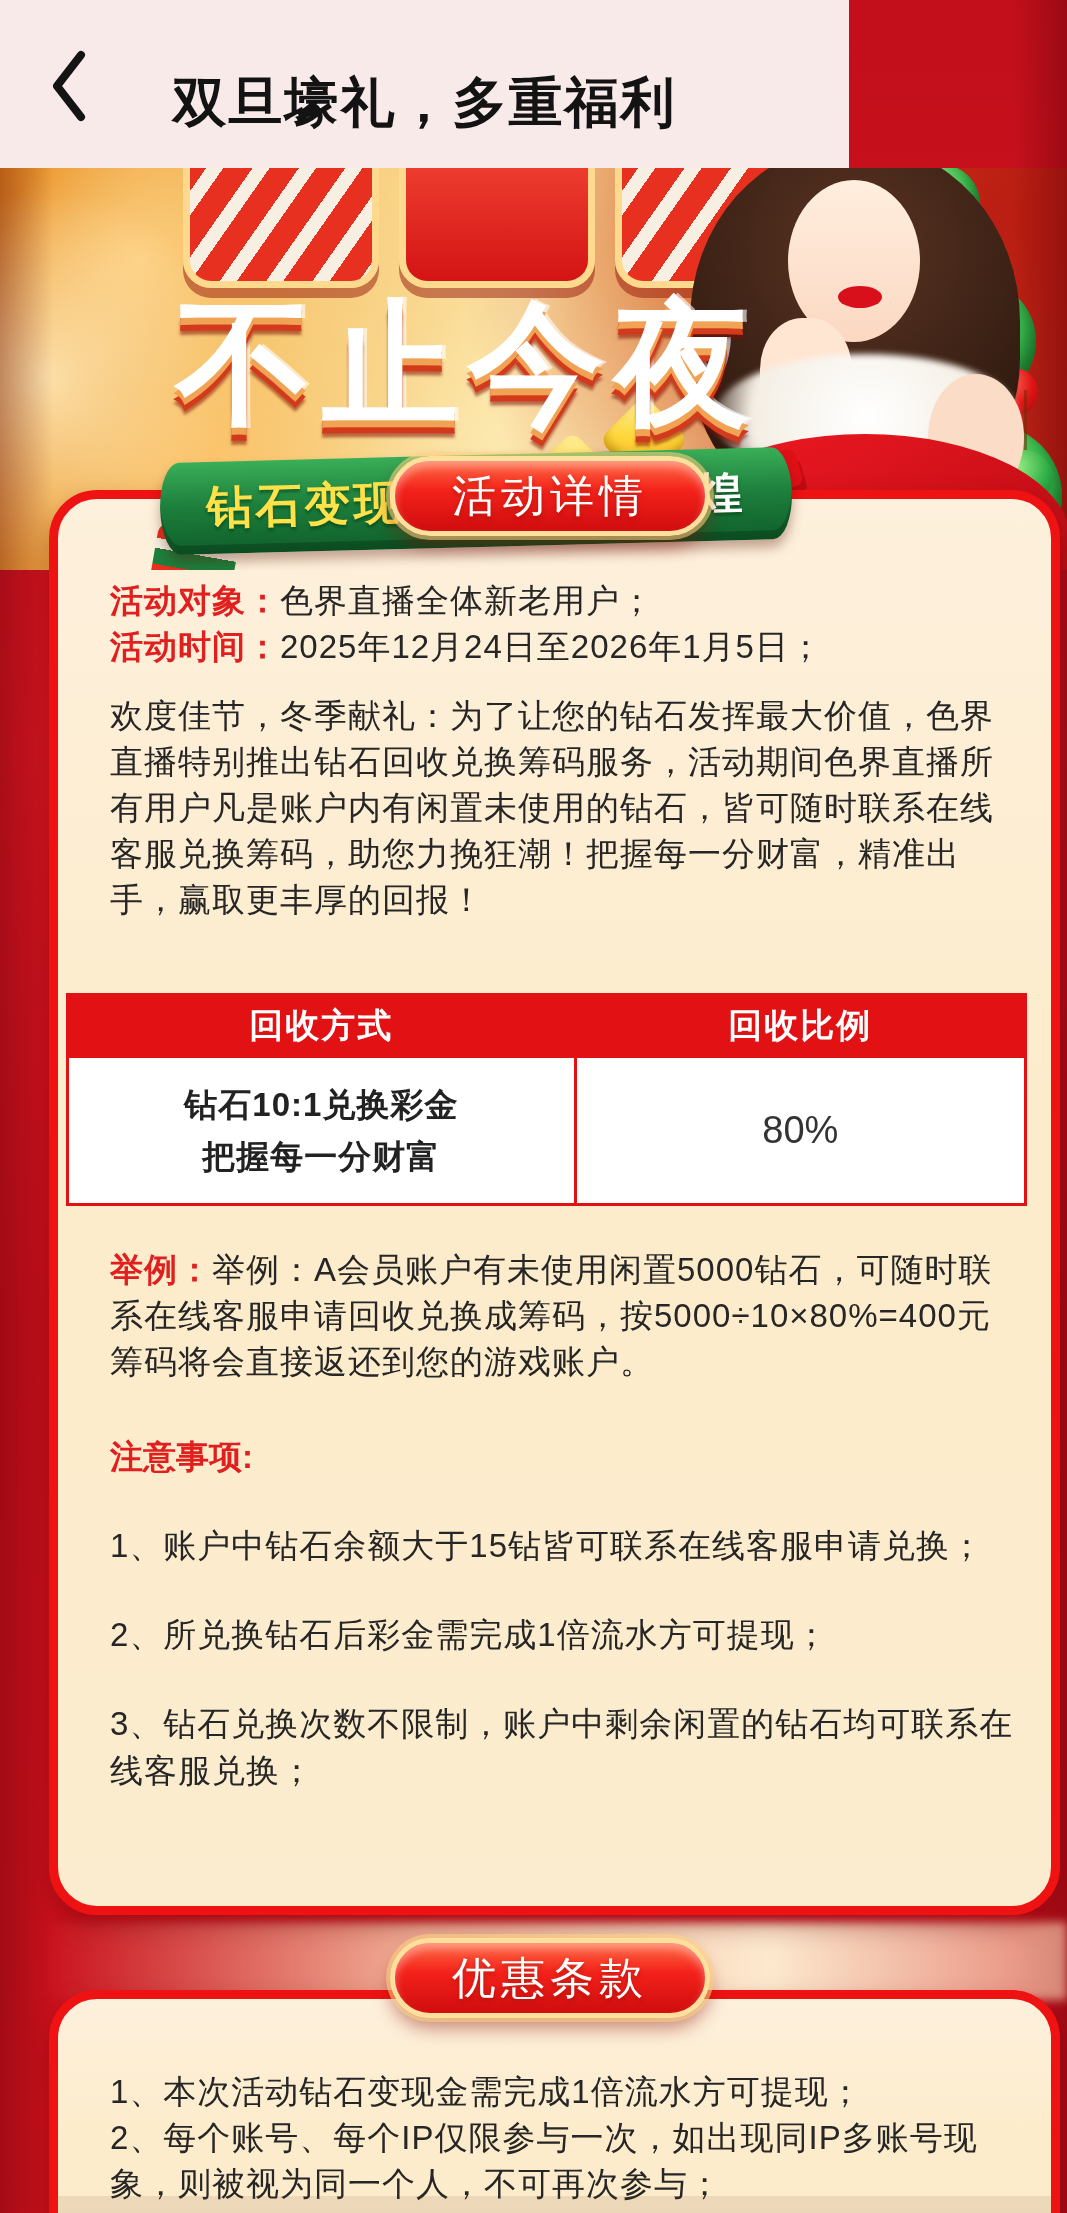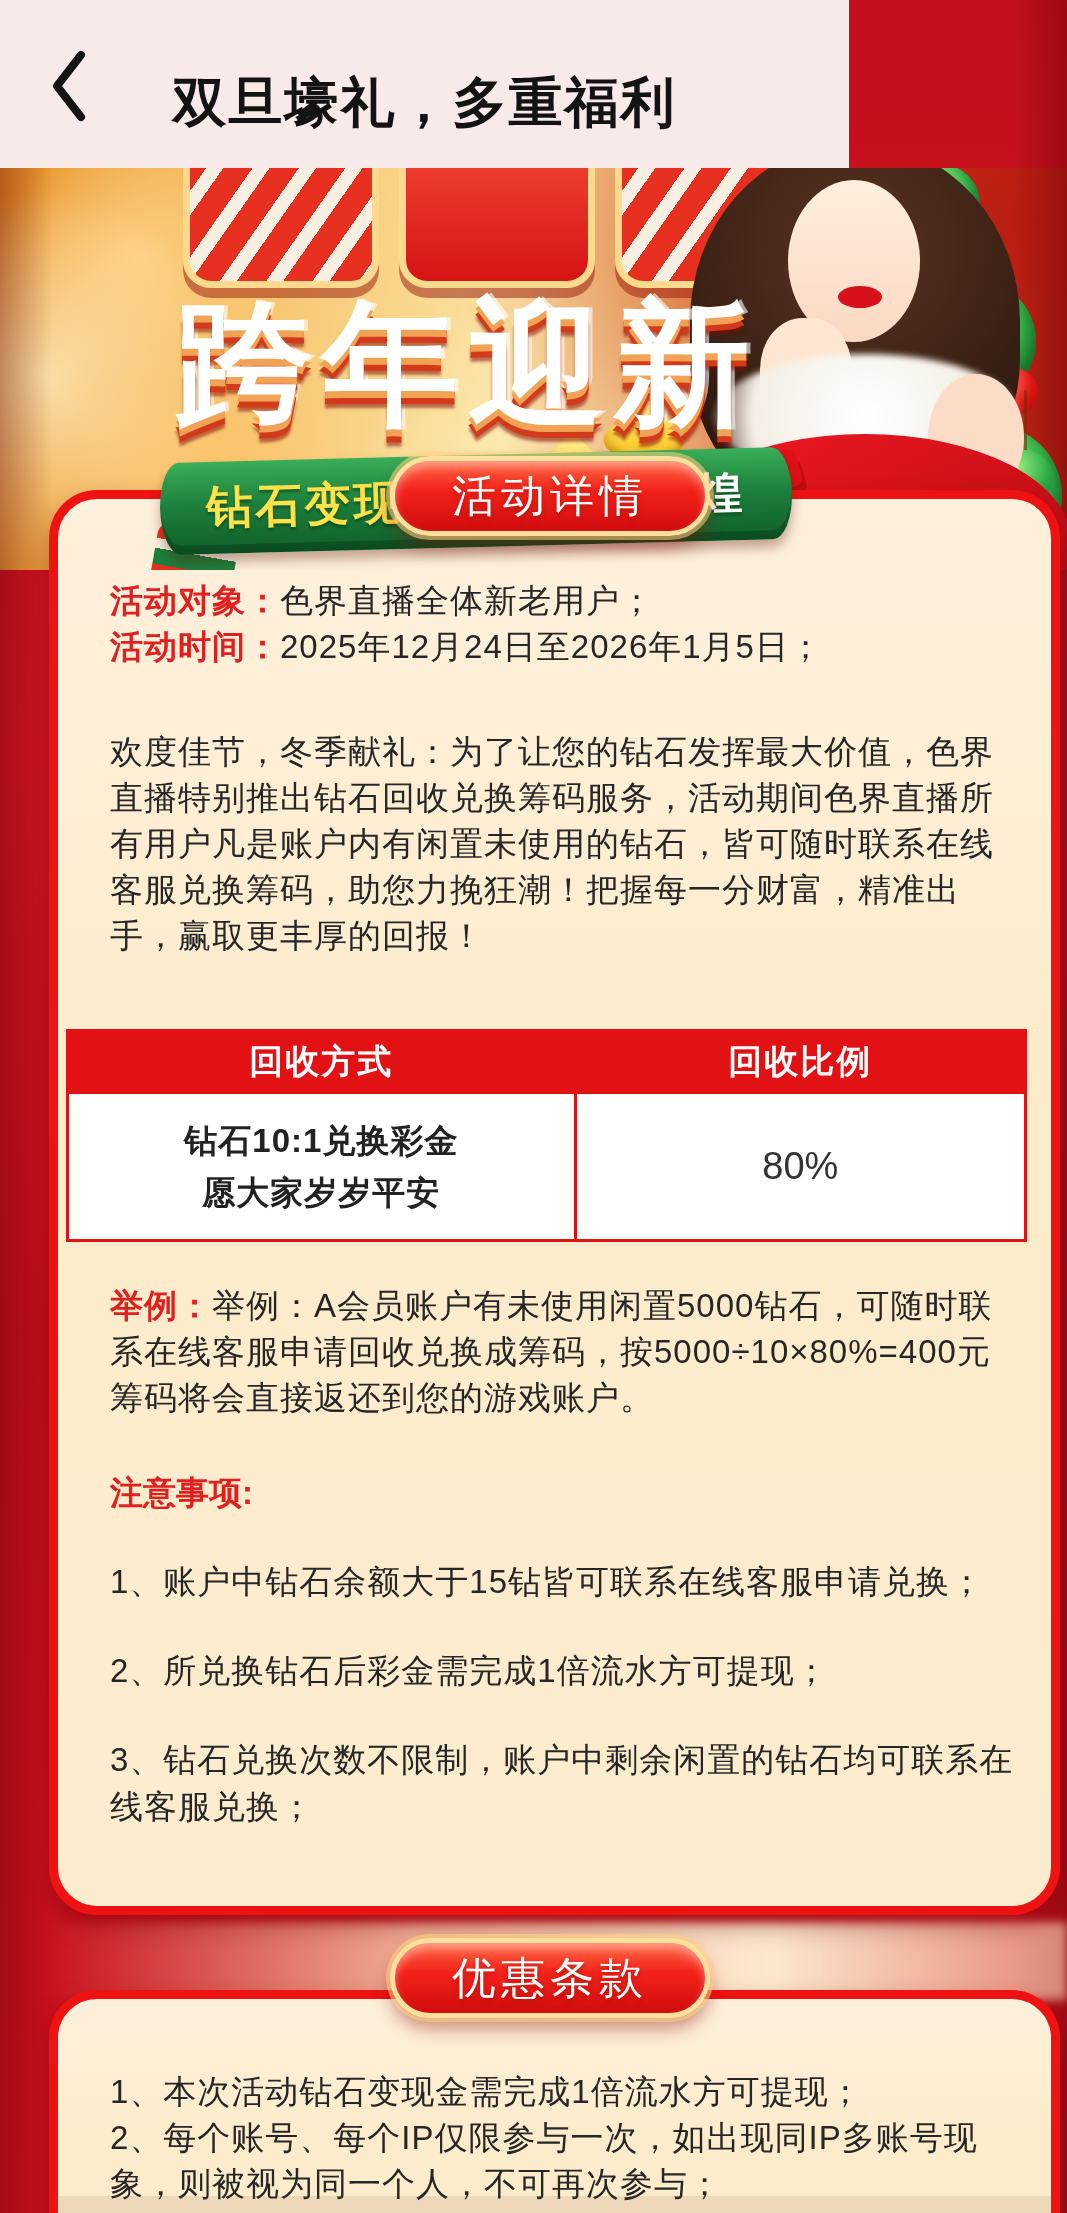--- a/index.html
+++ b/index.html
@@ -79,21 +79,21 @@
     display:flex;align-items:center;justify-content:center;}
   .badge-pill span{font-size:44px;font-weight:400;color:#fff;letter-spacing:5px;text-shadow:0 3px 4px rgba(150,20,0,.5);}
   .pill1{top:456px;}
   .pill2{top:1938px;}
 
   
   .t{font-size:33px;line-height:46px;letter-spacing:1px;color:#262626;}
   .red{color:#e01f1f;font-weight:700;}
   .kv{line-height:46px;}
   .para1{margin-top:47px;}
-  .para2{margin-top:59px;}
+  .para2{margin-top:23px;}
   .example{margin-top:41px;}
   .notes-title{margin-top:48px;font-size:33px;line-height:47px;}
   .note-item{font-size:33px;line-height:47px;letter-spacing:1px;color:#262626;margin-top:42px;}
   .term-item{font-size:33px;line-height:46px;letter-spacing:1px;color:#262626;}
 
   
   .rate-table{margin-top:70px;margin-left:-44px;width:calc(100% + 51px);border:3px solid #e11114;border-collapse:collapse;background:#fff;}
   .rate-table th{background:#e11114;color:#fff;font-size:34px;font-weight:700;height:62px;letter-spacing:2px;border:3px solid #e11114;}
   .rate-table td{height:148px;text-align:center;vertical-align:middle;border:3px solid #e11114;background:#fff;}
   .rate-table td .m{font-size:33px;font-weight:600;color:#222;line-height:52px;letter-spacing:1px;}
@@ -151,21 +151,21 @@
       <div class="bow"></div>
     </div>
 
     <div class="gems">
       <i style="left:10px;top:70px;width:84px;height:84px;"></i>
       <i style="left:92px;top:30px;width:64px;height:64px;"></i>
       <i style="left:150px;top:88px;width:92px;height:92px;"></i>
       <i style="left:70px;top:120px;width:70px;height:70px;"></i>
     </div>
 
-    <div class="banner-title">跨年迎新</div>
+    <div class="banner-title">不止今夜</div>
 
     <div class="ribbon-tail"></div>
     <div class="ribbon">
       <span class="gold">钻石变现金</span>
         <span>助您再创辉煌</span>
     </div>
   </div>
 
   <div class="beam"></div>
 
@@ -187,21 +187,21 @@
       <thead>
         <tr>
           <th class="col-method">回收方式</th>
           <th class="col-ratio">回收比例</th>
         </tr>
       </thead>
       <tbody>
         <tr>
           <td>
             <div class="m">钻石10:1兑换彩金</div>
-            <div class="m">愿大家岁岁平安</div>
+            <div class="m">把握每一分财富</div>
           </td>
           <td>
             <span class="pct">80%</span>
           </td>
         </tr>
       </tbody>
     </table>
 
     <div class="t example">
       <span class="red">举例：</span><span>举例：A会员账户有未使用闲置5000钻石，可随时联系在线客服申请回收兑换成筹码，按5000÷10×80%=400元筹码将会直接返还到您的游戏账户。</span>

